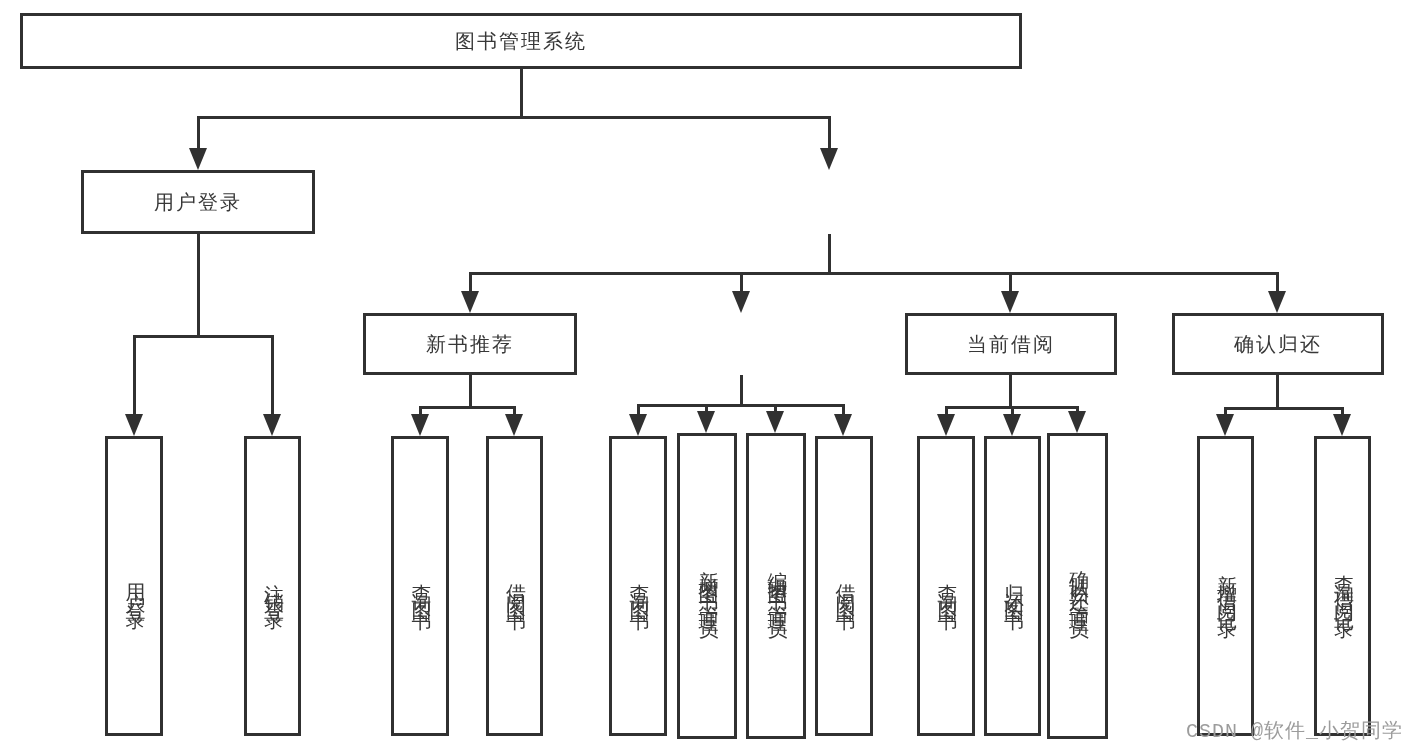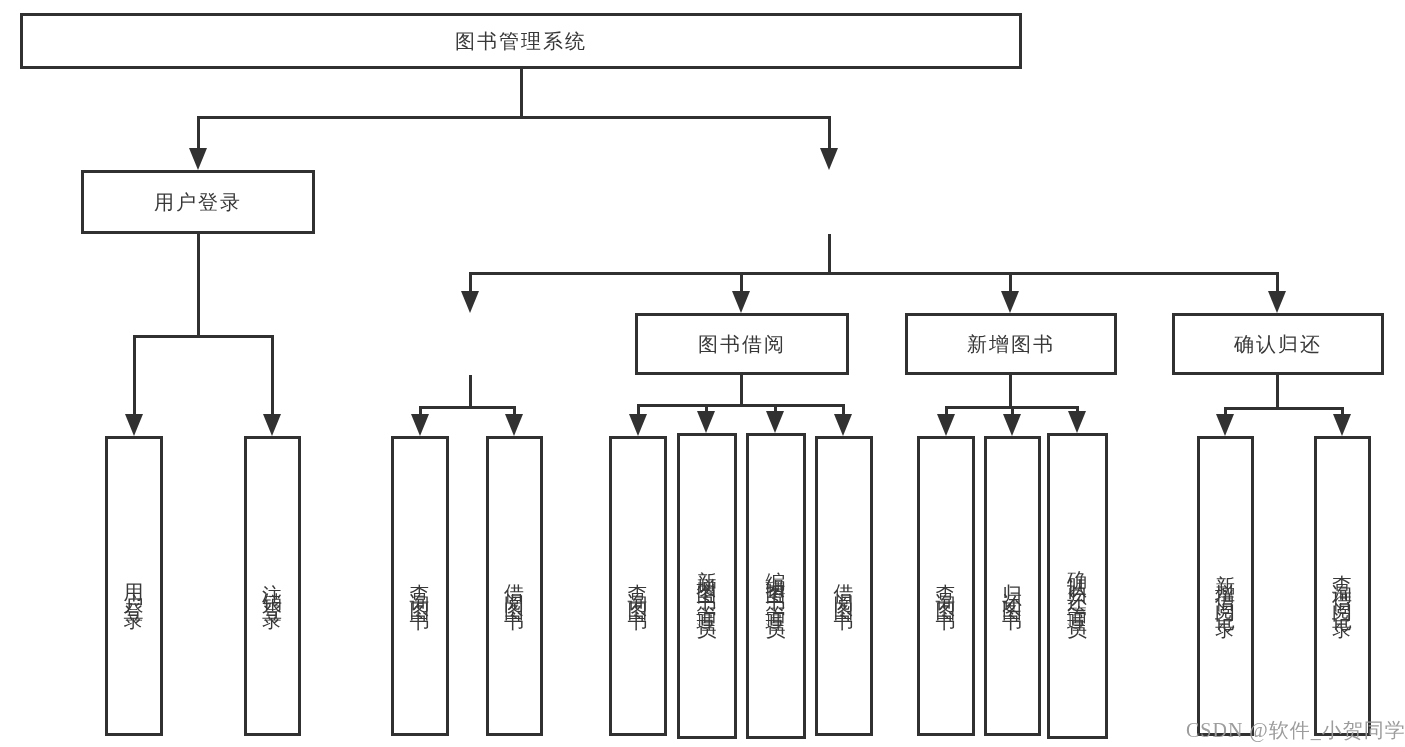--- a/index.html
+++ b/index.html
@@ -1,18 +1,18 @@
 <!DOCTYPE html>
 <html><head>
 <meta charset="utf-8">
 <style>
   html,body{margin:0;padding:0;background:#fff;}
   #stage{
     position:relative;width:1405px;height:747px;background:#ffffff;overflow:hidden;
-    font-family:Liberation Serif, serif;
+    font-family:Liberation Mono, monospace;
   }
   .node{
     position:absolute;box-sizing:border-box;border:3px solid #313131;background:#ffffff;
     display:flex;align-items:center;justify-content:center;color:#383838;
   }
   .hlabel{font-size:20px;letter-spacing:2px;white-space:nowrap;}
   .vlabel{
     writing-mode:vertical-rl;text-orientation:mixed;
     font-size:20px;letter-spacing:9px;line-height:1;white-space:nowrap;
   }
@@ -58,25 +58,25 @@
   <div class="line" style="left:469px;top:272px;width:810px;height:3px"></div>
   <div class="line" style="left:469px;top:272px;width:3px;height:22px"></div>
   <div class="arrow" style="left:461px;top:291px"></div>
   <div class="line" style="left:740px;top:272px;width:3px;height:22px"></div>
   <div class="arrow" style="left:732px;top:291px"></div>
   <div class="line" style="left:1009px;top:272px;width:3px;height:22px"></div>
   <div class="arrow" style="left:1001px;top:291px"></div>
   <div class="line" style="left:1276px;top:272px;width:3px;height:22px"></div>
   <div class="arrow" style="left:1268px;top:291px"></div>
 
-  <div class="node" style="left:635px;top:313px;width:214px;height:62px">
-    <span class="hlabel">图书借阅</span>
+  <div class="node" style="left:363px;top:313px;width:214px;height:62px">
+    <span class="hlabel">新书推荐</span>
   </div>
   <div class="node" style="left:905px;top:313px;width:212px;height:62px">
-    <span class="hlabel">新增图书</span>
+    <span class="hlabel">当前借阅</span>
   </div>
   <div class="node" style="left:1172px;top:313px;width:212px;height:62px">
     <span class="hlabel">确认归还</span>
   </div>
 
   <div class="line" style="left:469px;top:375px;width:3px;height:34px"></div>
   <div class="line" style="left:419px;top:406px;width:97px;height:3px"></div>
   <div class="line" style="left:419px;top:406px;width:3px;height:12px"></div>
   <div class="arrow" style="left:411px;top:414px"></div>
   <div class="line" style="left:513px;top:406px;width:3px;height:12px"></div>

